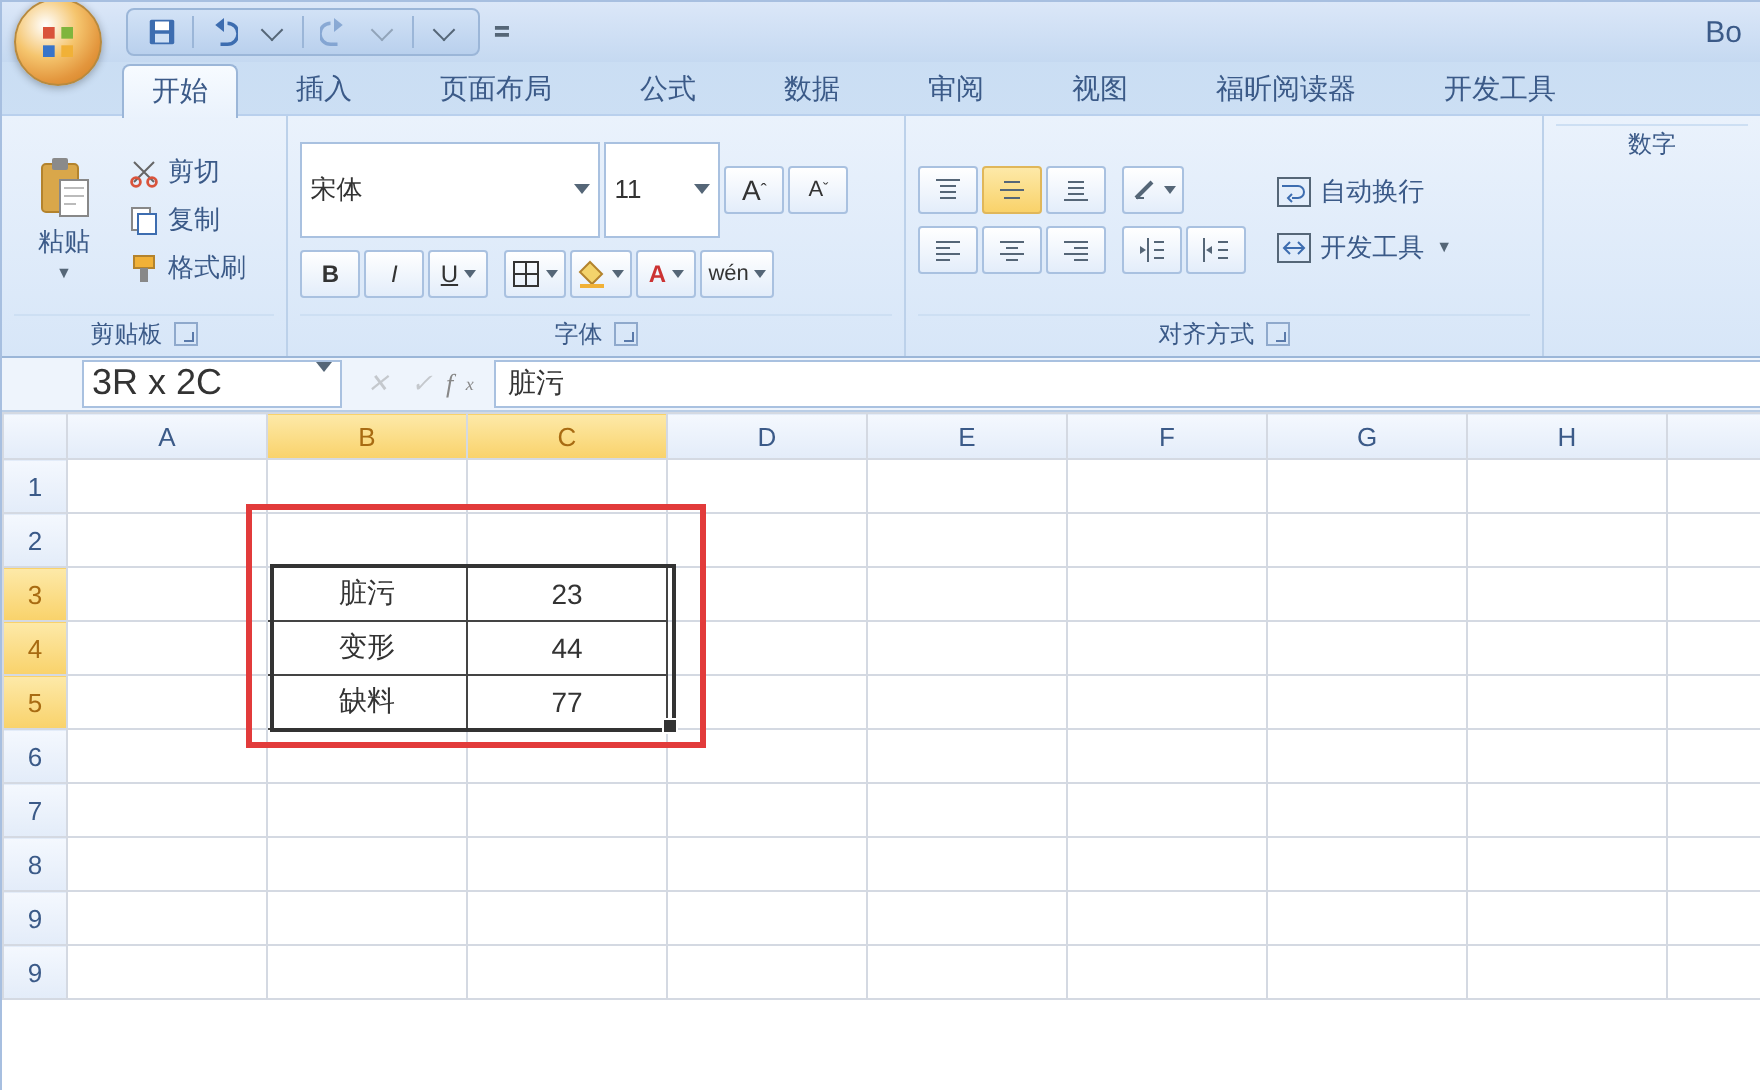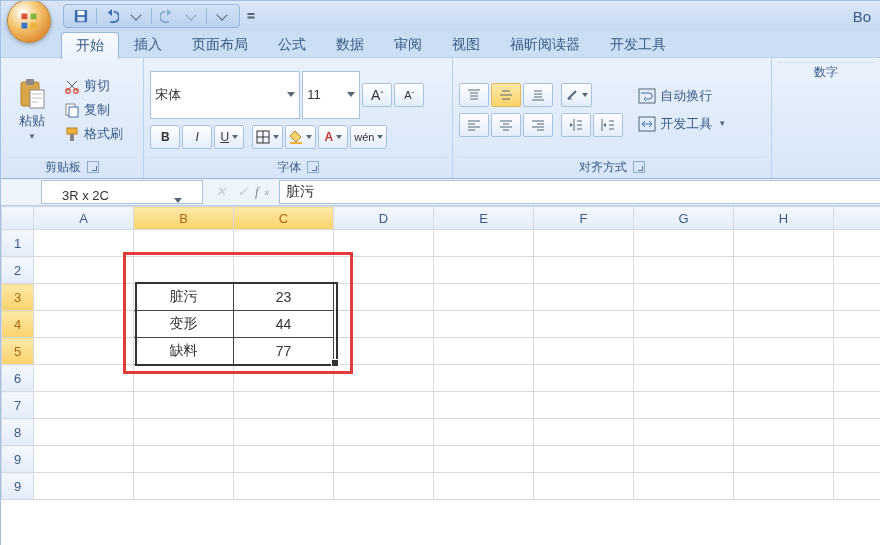--- a/index.html
+++ b/index.html
@@ -11,21 +11,21 @@
 .office-btn svg{width:20px;height:20px}
 .qat{display:flex;align-items:center;gap:6px;margin-left:12px;height:22px;background:linear-gradient(#d2e2f6,#b9d0ed);border:1px solid #9bb6d8;border-radius:4px;padding:0 8px}
 .qat .sep{width:1px;height:16px;background:#9bb6d8}
 .qat-btn{width:18px;height:18px;display:flex;align-items:center;justify-content:center;cursor:pointer}
 .qat-btn svg{width:14px;height:14px}
 .qat-dd{width:7px;height:7px;border-left:1px solid #567;border-bottom:1px solid #567;transform:rotate(-45deg);margin-top:-3px}
 .qat-trail{margin-left:6px;font-size:10px;color:#567}
 .title-right{margin-left:auto;font-size:15px;color:#3b5a88;padding-right:4px}
 
 
-.tabs{height:26px;display:flex;align-items:flex-start;padding-left:60px;gap:0;background:transparent}
+.tabs{height:26px;display:flex;align-items:flex-start;padding-left:60px;gap:14px;background:transparent}
 .tab{padding:4px 14px;font-size:14px;color:#3b5a88;cursor:pointer;border:1px solid transparent;border-bottom:none;border-radius:4px 4px 0 0}
 .tab.active{background:linear-gradient(#f7fbff,#eaf2fc);border-color:#9bb6d8;color:#3b5a88;position:relative;top:1px}
 
 
 .ribbon{height:120px;background:linear-gradient(#eaf2fc,#d7e6f8);border-top:1px solid #b9d0ed;border-bottom:1px solid #9bb6d8;display:flex}
 .grp{border-right:1px solid #bcd1ea;display:flex;flex-direction:column;padding:4px 6px 2px}
 .grp-body{flex:1;display:flex;gap:4px}
 .grp-label{height:18px;text-align:center;font-size:12px;color:#3b5a88;border-top:1px solid #cddff3;display:flex;align-items:center;justify-content:center;gap:6px}
 .dlg{width:10px;height:10px;border:1px solid #8fa9cc;display:inline-block;position:relative}
 .dlg::after{content:"";position:absolute;right:1px;bottom:1px;width:4px;height:4px;border-right:1px solid #5a7aaa;border-bottom:1px solid #5a7aaa}
@@ -38,21 +38,21 @@
 .rbtn{min-width:22px;height:22px;border:1px solid #a9c1e0;background:linear-gradient(#fff,#e3edfa);border-radius:2px;display:flex;align-items:center;justify-content:center;cursor:pointer;font-size:12px;padding:0 3px}
 .rbtn.dd::after{content:"";margin-left:3px;border-left:3px solid transparent;border-right:3px solid transparent;border-top:4px solid #567}
 .combo{height:22px;border:1px solid #a9c1e0;background:#fff;display:flex;align-items:center;padding:12px 4px;font-size:13px}
 .combo .arr{margin-left:auto;border-left:4px solid transparent;border-right:4px solid transparent;border-top:5px solid #567}
 .bold{font-weight:bold}
 .ital{font-style:italic}
 .ul{text-decoration:underline}
 
 
 .fbar{height:26px;background:#eef4fc;border-bottom:1px solid #b9cde6;display:flex;align-items:center}
-.namebox{width:120px;height:22px;margin:0 4px 0 40px;border:1px solid #a9c1e0;background:#fff;display:flex;align-items:flex-end;padding:0 20px;font-size:13px}
+.namebox{width:120px;height:22px;margin:0 4px 0 40px;border:1px solid #a9c1e0;background:#fff;display:flex;align-items:flex-start;padding:0 4px;font-size:18px}
 .namebox .arr{margin-left:auto;border-left:4px solid transparent;border-right:4px solid transparent;border-top:5px solid #567}
 .fx-btns{display:flex;align-items:center;gap:2px;margin:0 4px}
 .fx-btns span{width:20px;height:20px;display:flex;align-items:center;justify-content:center;color:#888;cursor:pointer;font-style:italic;font-family:serif}
 .fxinput{flex:1;height:22px;border:1px solid #a9c1e0;background:#fff;padding:0 6px;font-size:14px;display:flex;align-items:center}
 
 
 .gridwrap{position:relative;height:calc(545px - 30px - 26px - 120px - 26px - 2px);overflow:hidden;background:#fff}
 table.grid{border-collapse:collapse;table-layout:fixed;width:100%}
 .grid th,.grid td{border:1px solid #d4d9e2;height:26px;font-size:14px;padding:0;text-align:center;font-weight:normal;color:#333;background:#fff}
 .grid thead th{background:linear-gradient(#f4f8fe,#e3ecf9);color:#3b5a88;font-size:13px;height:22px}

